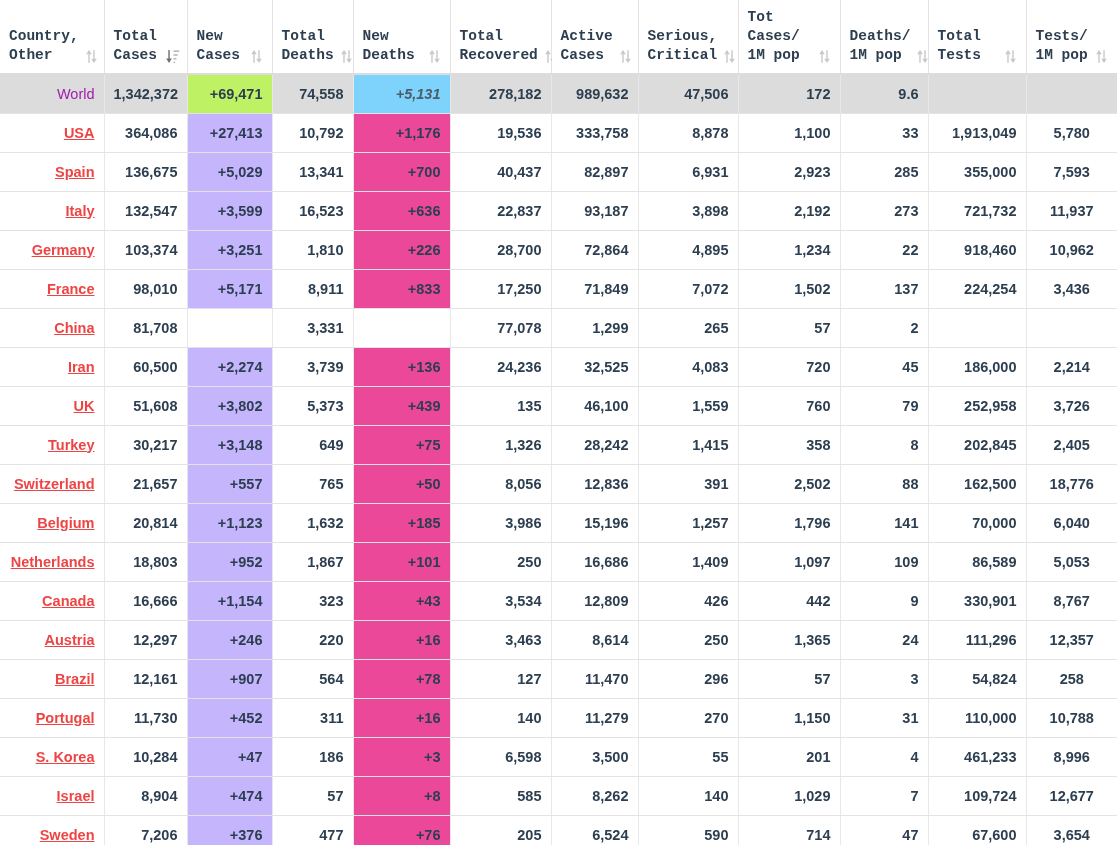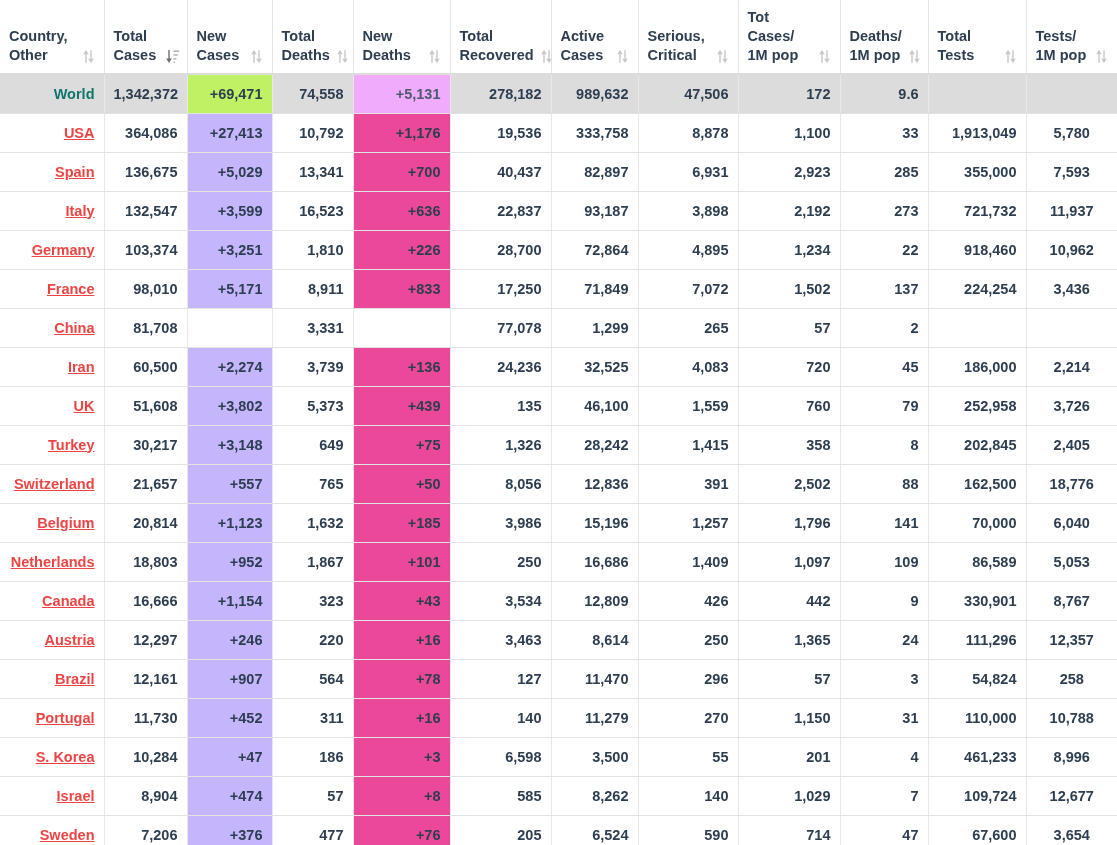--- a/index.html
+++ b/index.html
@@ -38,20 +38,21 @@
     position: relative;
     white-space: normal;
   }
   table.covid-table thead th:last-child { border-right: none; }
 
   .th-inner {
     display: flex;
     align-items: flex-end;
     justify-content: space-between;
     gap: 6px;
+    font-family: Liberation Mono, monospace;
   }
   .th-label { display: block; }
 
   .sort-icon {
     flex: 0 0 auto;
     width: 13px;
     height: 17px;
     display: inline-block;
     position: relative;
     opacity: 1;
@@ -85,36 +86,36 @@
   }
 
   tr.row-world td {
     background: #dcdcdc;
     font-weight: normal;
     color: #4c5c6b;
     border-bottom: 1px solid #cfcfcf;
     border-right: 1px solid #cfcfcf;
   }
   tr.row-world td.col-country {
-    font-weight: bold;
-    color: #0f766e;
+    font-weight: normal;
+    color: #a21caf;
   }
 
   td.cell-newcases {
     background: #c4b5fd;
   }
   td.cell-newcases.empty { background: #ffffff; }
   tr.row-world td.cell-newcases { background: #bef264; }
 
   td.cell-newdeaths {
     background: #ec4899;
     color: #ffffff;
   }
   td.cell-newdeaths.empty { background: #ffffff; color: #2c3e50; }
-  tr.row-world td.cell-newdeaths { background: #f0abfc; color: #4c5c6b; }
+  tr.row-world td.cell-newdeaths { background: #7dd3fc; color: #4c5c6b; font-style: italic; }
 
   
   col.c-country   { width: 104px; }
   col.c-totcases  { width: 83px;  }
   col.c-newcases  { width: 85px;  }
   col.c-totdeaths { width: 81px;  }
   col.c-newdeaths { width: 97px;  }
   col.c-totrec    { width: 101px; }
   col.c-active    { width: 87px;  }
   col.c-serious   { width: 100px; }

